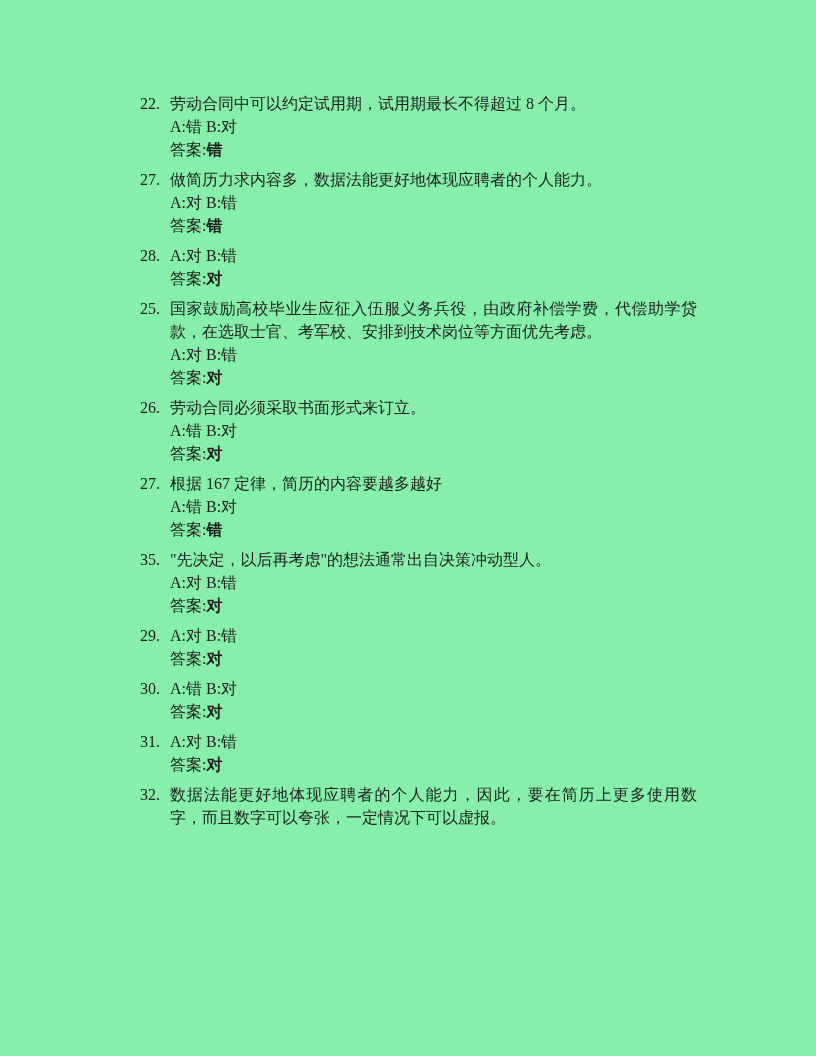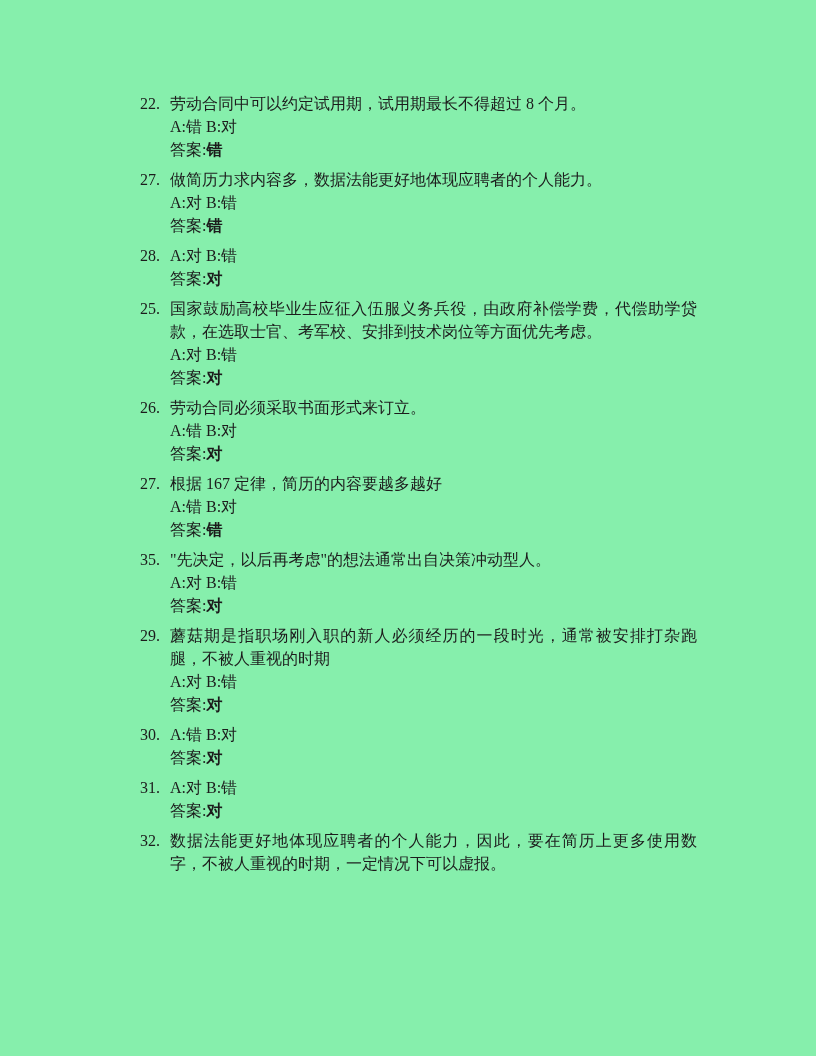--- a/index.html
+++ b/index.html
@@ -116,21 +116,20 @@
     <div class="qbody">
       <p class="qtext">"先决定，以后再考虑"的想法通常出自决策冲动型人。</p>
       <p class="qoptions">A:对 B:错</p>
       <p class="qanswer"><span>答案:</span><b>对</b></p>
     </div>
   </li>
 
   <li class="question">
     <span class="qnum">29.</span>
     <div class="qbody">
-      <p class="qtext">蘑菇期是指职场刚入职的新人必须经历的一段时光，通常被安排打杂跑腿，不被人重视的时期</p>
       <p class="qoptions">A:对 B:错</p>
       <p class="qanswer"><span>答案:</span><b>对</b></p>
     </div>
   </li>
 
   <li class="question">
     <span class="qnum">30.</span>
     <div class="qbody">
       <p class="qoptions">A:错 B:对</p>
       <p class="qanswer"><span>答案:</span><b>对</b></p>
@@ -141,18 +140,18 @@
     <span class="qnum">31.</span>
     <div class="qbody">
       <p class="qoptions">A:对 B:错</p>
       <p class="qanswer"><span>答案:</span><b>对</b></p>
     </div>
   </li>
 
   <li class="question">
     <span class="qnum">32.</span>
     <div class="qbody">
-      <p class="qtext">数据法能更好地体现应聘者的个人能力，因此，要在简历上更多使用数字，不被人重视的时期，一定情况下可以虚报。</p>
+      <p class="qtext">数据法能更好地体现应聘者的个人能力，因此，要在简历上更多使用数字，而且数字可以夸张，一定情况下可以虚报。</p>
 
     </div>
   </li>
 </ol>
 </div>
 
 </body></html>

